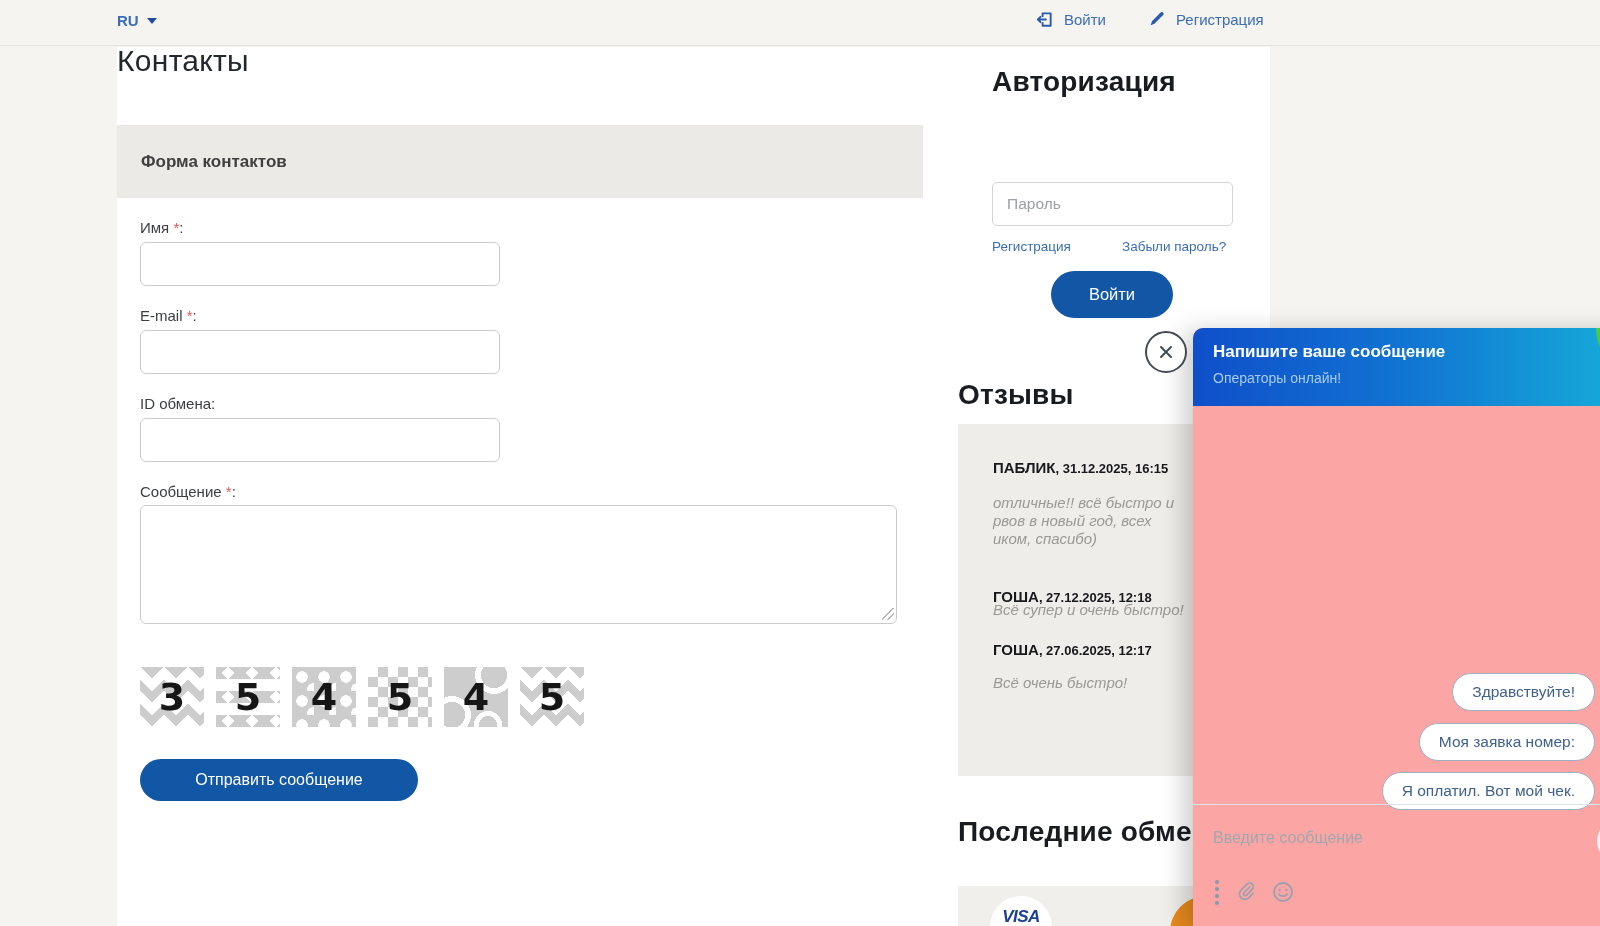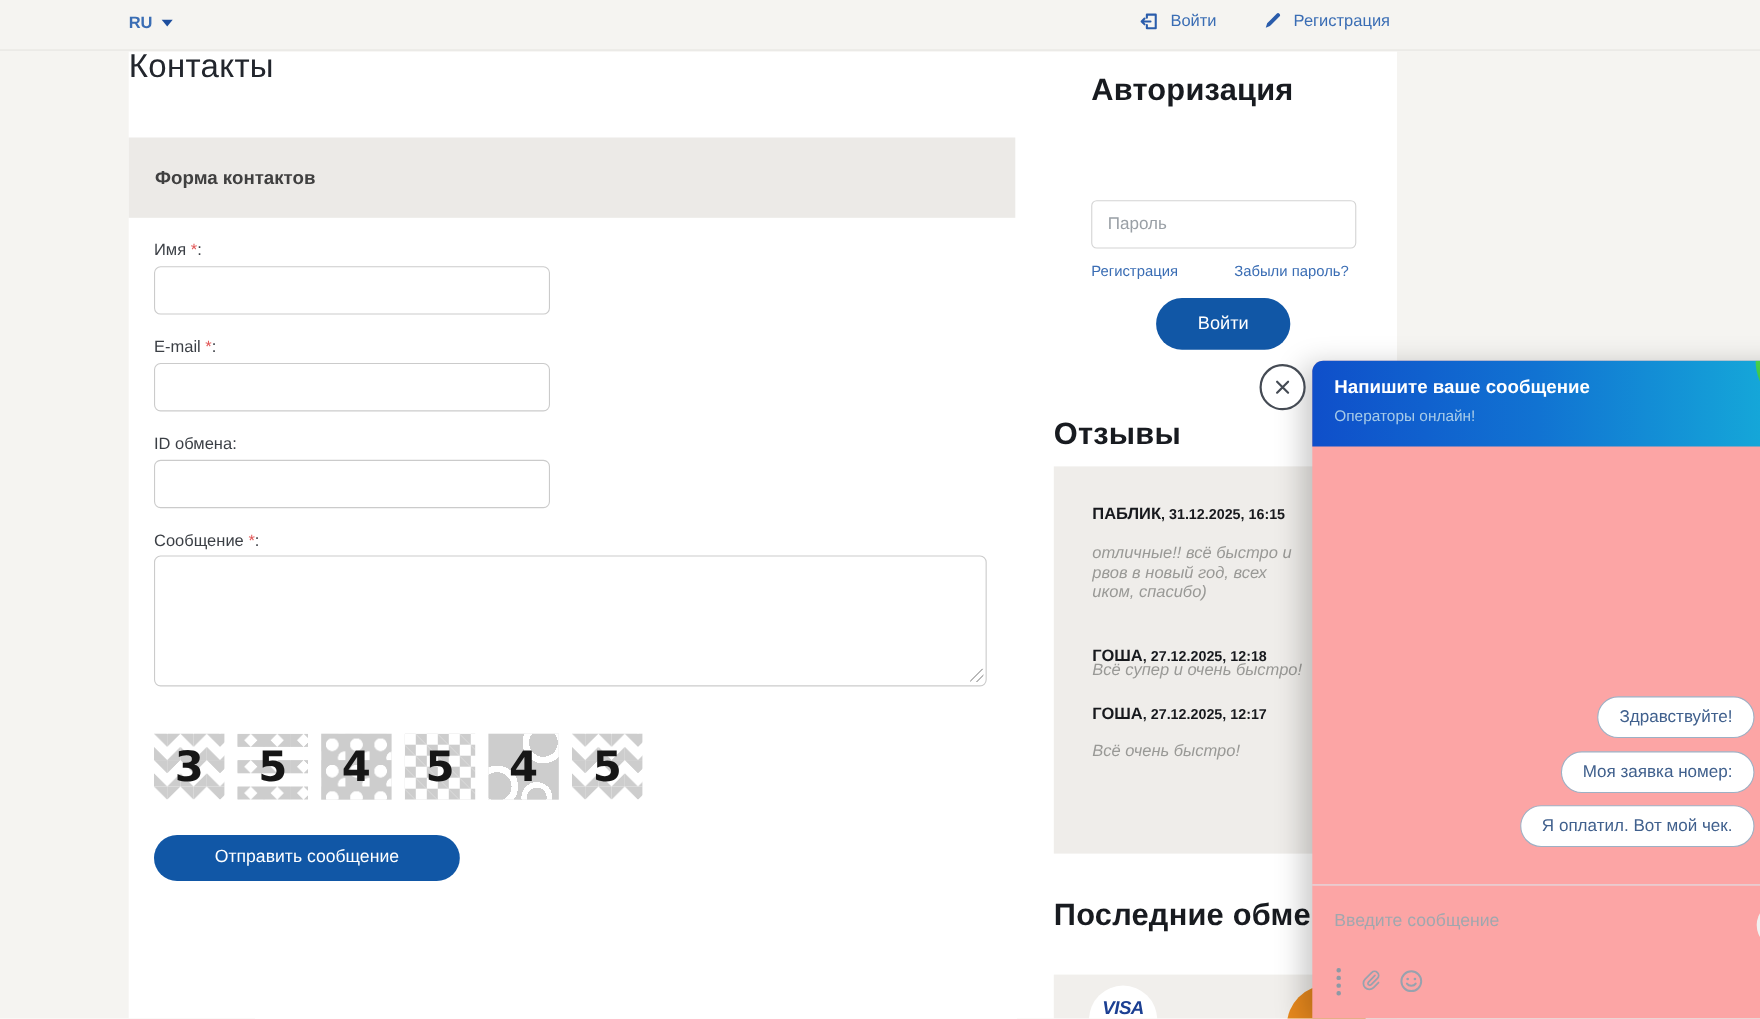--- a/index.html
+++ b/index.html
@@ -91,21 +91,21 @@
   .visa-text { font-size:17px; font-weight:700; font-style:italic; color:#1b3f92; letter-spacing:-.5px; }
   .orange-dot { position:absolute; left:1170px; top:896px; width:72px; height:72px; border-radius:50%; background:#e8891d; z-index:5; }
 
   
   .chat { position:absolute; left:1193px; top:328px; width:457px; height:598px; background:#fca5a5; border-radius:10px 0 0 0; box-shadow:-8px 4px 26px rgba(0,0,0,.22); z-index:50; }
   .chat-header { position:absolute; left:0; top:0; width:100%; height:78px; border-radius:10px 0 0 0; background:linear-gradient(90deg,#0f4fca 0%,#1173d2 45%,#16b3da 100%); overflow:hidden; }
   .chat-title { position:absolute; left:20px; top:14px; font-size:17px; font-weight:700; color:#fff; }
   .chat-subtitle { position:absolute; left:20px; top:42px; font-size:14px; color:#a7cbe8; }
   .chat-leaf { position:absolute; right:0; top:0; width:54px; height:50px; background:linear-gradient(160deg,#49cf4a,#27b23a); border-radius:0 0 0 100%; }
   .chat-close { position:absolute; left:1145px; top:331px; width:42px; height:42px; border-radius:50%; background:#fff; border:2.5px solid #454b54; z-index:55; display:flex; align-items:center; justify-content:center; cursor:pointer; }
-  .quick-reply { position:absolute; right:55px; height:38px; border:1.5px solid #9db0c4; border-radius:19px; background:#fff; color:#40608d; font-size:15.5px; font-family:"Liberation Sans",sans-serif; padding:0 19px; cursor:pointer; white-space:nowrap; }
+  .quick-reply { position:absolute; right:55px; height:38px; border:1.5px solid #9db0c4; border-radius:19px; background:#fff; color:#40608d; font-size:15.5px; font-family:"Liberation Sans",sans-serif; padding:0 19px; cursor:pointer; white-space:nowrap;margin-top:40px; }
   .qr1 { top:305px; } .qr2 { top:355px; } .qr3 { top:404px; }
   .chat-sep { position:absolute; left:0; top:476px; width:100%; height:1px; background:#dde4ec; }
   .chat-input { position:absolute; left:20px; top:495px; width:300px; height:30px; border:none; outline:none; font-size:16px; color:#333; font-family:"Liberation Sans",sans-serif; background:transparent; }
   .chat-input::placeholder { color:#a0a7ae; }
   .chat-send { position:absolute; right:11px; top:492px; width:42px; height:42px; border-radius:50%; background:#f1f1f1; border:none; display:flex; align-items:center; justify-content:center; cursor:pointer; }
   .chat-tools { position:absolute; left:18px; top:550px; display:flex; align-items:center; gap:13px; }
   .kebab { display:flex; flex-direction:column; gap:3.5px; padding:2px 4px; cursor:pointer; }
   .kebab i { width:3.5px; height:3.5px; border-radius:50%; background:#8d99a5; }
   .tool-icon { cursor:pointer; }
 
@@ -200,21 +200,21 @@
   <div class="review-text" style="top:494px;">отличные!! всё быстро и
 рвов в новый год, всех
 иком, спасибо)</div>
 
   <div class="review-title" style="top:568px;margin-top:20px;">
     <span class="review-author">ГОША</span><span class="review-meta">, 27.12.2025, 12:18</span>
   </div>
   <div class="review-text" style="top:601px;">Всё супер и очень быстро!</div>
 
   <div class="review-title" style="top:641px;">
-    <span class="review-author">ГОША</span><span class="review-meta">, 27.12.2025, 12:17</span>
+    <span class="review-author">ГОША</span><span class="review-meta">, 27.06.2025, 12:17</span>
   </div>
   <div class="review-text" style="top:674px;">Всё очень быстро!</div>
 
   <div class="h2" style="left:958px; top:816px;">Последние обмены</div>
   <div class="latest-card"></div>
   <div class="orange-dot"></div>
   <div class="visa-circle">
     <span class="visa-text">VISA</span>
   </div>
 

